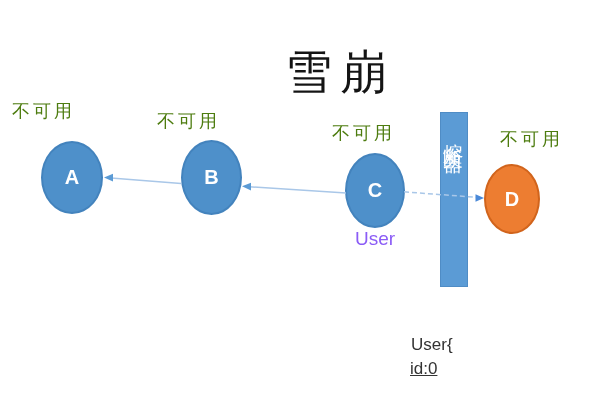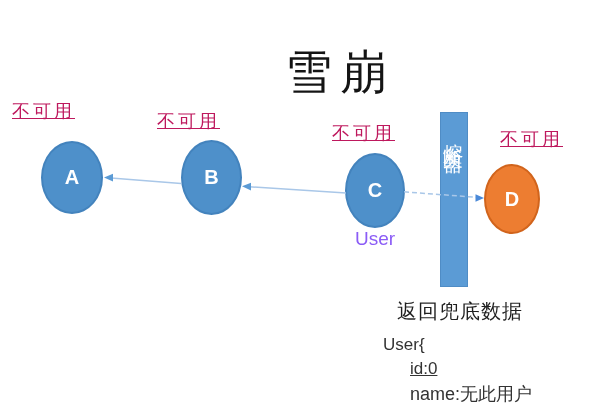--- a/index.html
+++ b/index.html
@@ -24,23 +24,22 @@
     line-height: 52px;
     letter-spacing: 8px;
     color: #141414;
     white-space: nowrap;
   }
 
   .status-label {
     position: absolute;
     font-size: 18px;
     letter-spacing: 3px;
-    color: #be185d;
+    color: #4d7c0f;
     white-space: nowrap;
-    text-decoration: underline;
   }
   .status-a { left: 12px;  top: 63px; }
   .status-b { left: 157px; top: 73px; }
   .status-c { left: 332px; top: 85px; }
   .status-d { left: 500px; top: 91px; }
 
   .node {
     position: absolute;
     border-radius: 50%;
     display: flex;
@@ -99,21 +98,21 @@
     letter-spacing: 1px;
     color: #1f1f1f;
     white-space: nowrap;
   }
   .code-line {
     position: absolute;
     font-size: 17px;
     color: #333333;
     white-space: nowrap;
   }
-  .code-0 { left: 383px; top: 299px; }
+  .code-0 { left: 411px; top: 299px; }
   .code-1 { left: 410px; top: 323px; text-decoration: underline; }
   .code-2 { left: 410px; top: 346px; font-size: 18px; }
   .code-3 { left: 397px; top: 374px; }
 
   .watermark {
     position: absolute;
     left: 514px; top: 384px;
     font-size: 12px;
     color: #9b9b9b;
     letter-spacing: 0.5px;
@@ -178,24 +177,22 @@
       <line x1="346" y1="157" x2="249" y2="150.8" stroke="#a9c7e8" stroke-width="1.5"></line>
       <polygon points="242,150.3 251,146.7 251,154.4" fill="#5b9bd5"></polygon>
     </g>
 
     <g>
       <line x1="404" y1="155.8" x2="477" y2="161.4" stroke="#a9c7e8" stroke-width="1.5" stroke-dasharray="5,3"></line>
       <polygon points="484,162 475.5,158.2 475.5,165.8" fill="#4a89d8"></polygon>
     </g>
   </svg>
 
-  <div class="fallback-heading">返回兜底数据</div>
   <div class="code-line code-0">User{</div>
   <div class="code-line code-1">id:0</div>
-  <div class="code-line code-2">name:无此用户</div>
   <div class="code-line code-3">}</div>
 
   <div class="corner-mark">
     <div class="m1"></div>
     <div class="m2"></div>
   </div>
 
 </div>
 
 </body></html>

